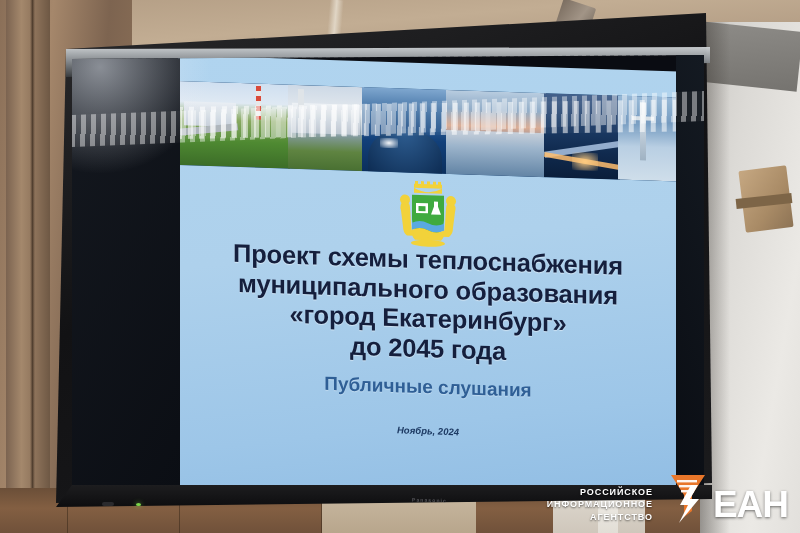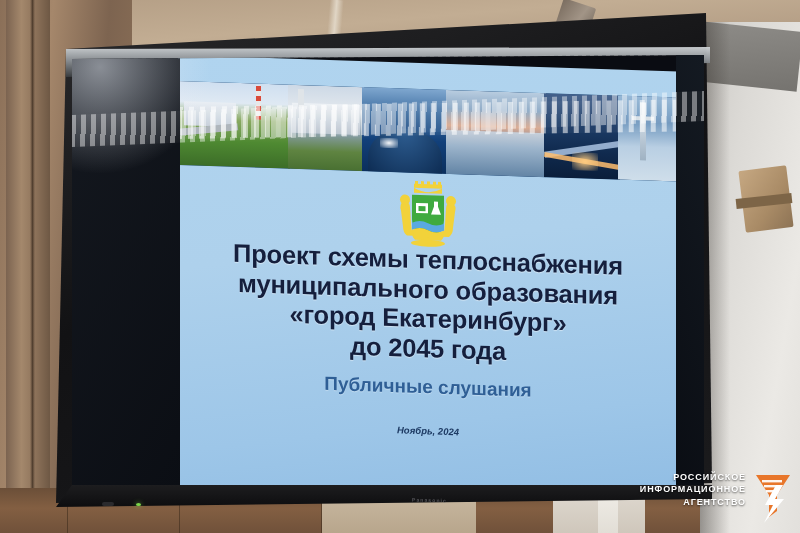--- a/index.html
+++ b/index.html
@@ -281,22 +281,22 @@
     background:#7cd64a; border-radius:50%;
     box-shadow:0 0 5px rgba(124,214,74,.85);
   }
   .ir {
     position:absolute; left:62px; top:489px; width:12px; height:4px;
     background:#2a2a2d; border-radius:2px;
   }
 
   
   #watermark {
-    position:absolute; right:4px; bottom:10px;
-    display:flex; align-items:flex-start; gap:0px;
+    position:absolute; right:12px; bottom:10px;
+    display:flex; align-items:flex-end; gap:8px;
     z-index:20;
   }
   .wm-lines {
     text-align:right; color:#ffffff;
     font-weight:bold; font-size:9px; line-height:1.38;
     letter-spacing:.9px;
     text-shadow:0 1px 2px rgba(0,0,0,.6);
     padding-right:4px;
   }
   .wm-mark { position:relative; width:46px; height:52px; }
@@ -443,15 +443,16 @@
       <svg viewBox="0 0 46 52" width="46" height="52">
         <path d="M6 4 L40 4 L27 24 L27 40 L19 46 L19 24 Z" fill="#e8762a"></path>
         <g fill="#ffffff" opacity=".92">
           <rect x="12" y="9" width="20" height="2.4"></rect>
           <rect x="14" y="14" width="17" height="2.4"></rect>
           <rect x="16" y="19" width="13" height="2.4"></rect>
         </g>
         <path d="M26 14 L15 34 L23 34 L14 52 L34 28 L25 28 L33 14 Z" fill="#ffffff"></path>
       </svg>
     </div>
+    <div class="wm-ean">ЕАН</div>
   </div>
 
 </div>
 
 </body></html>

